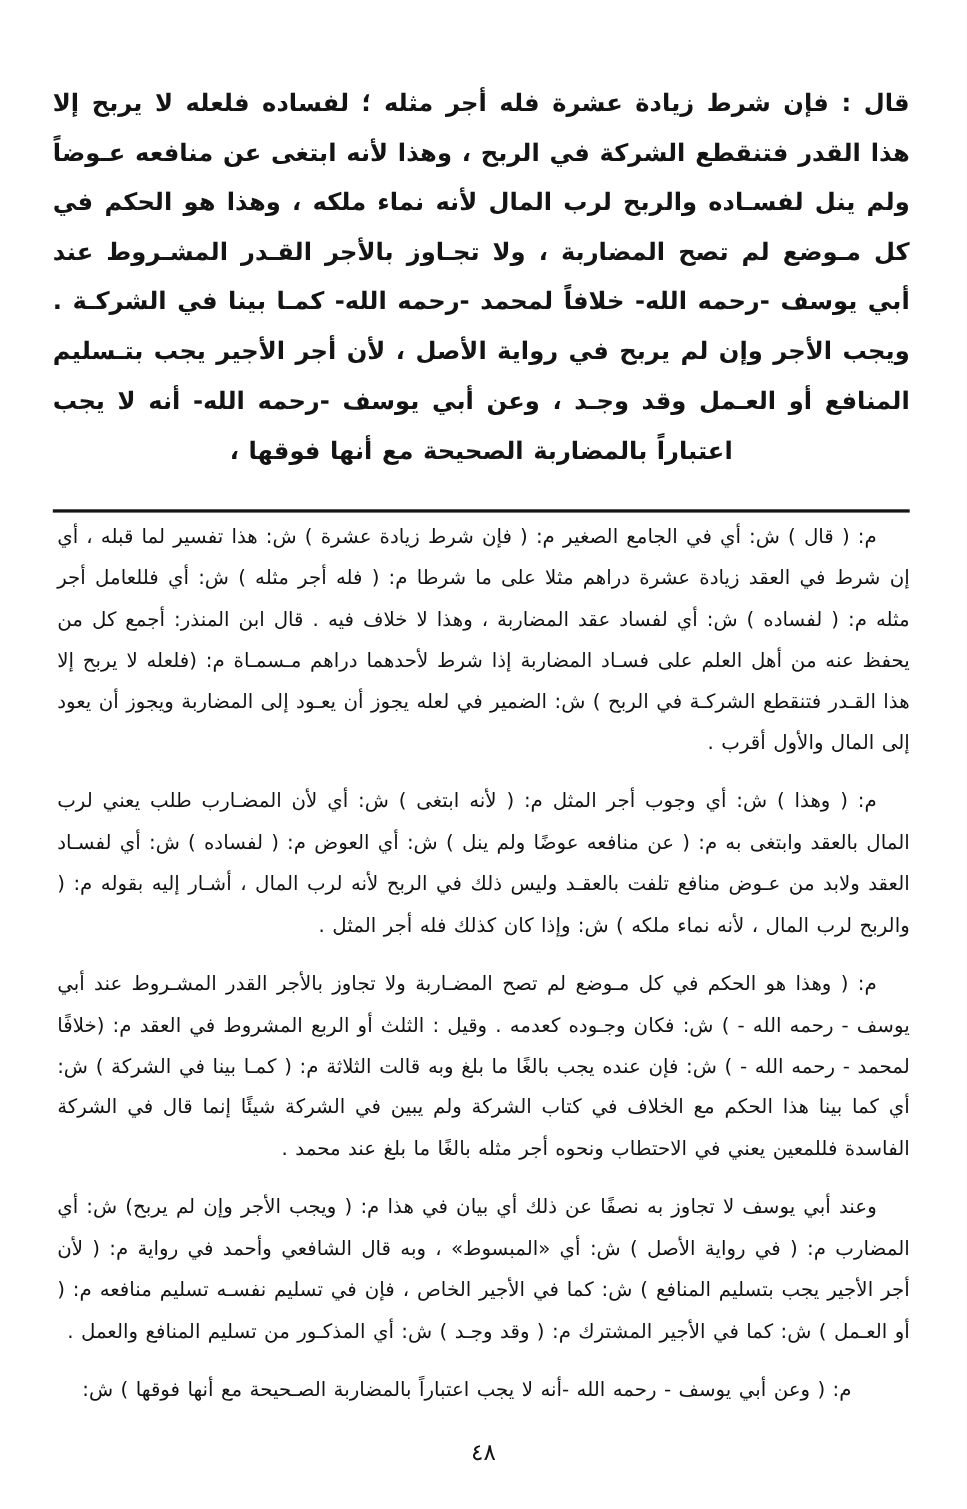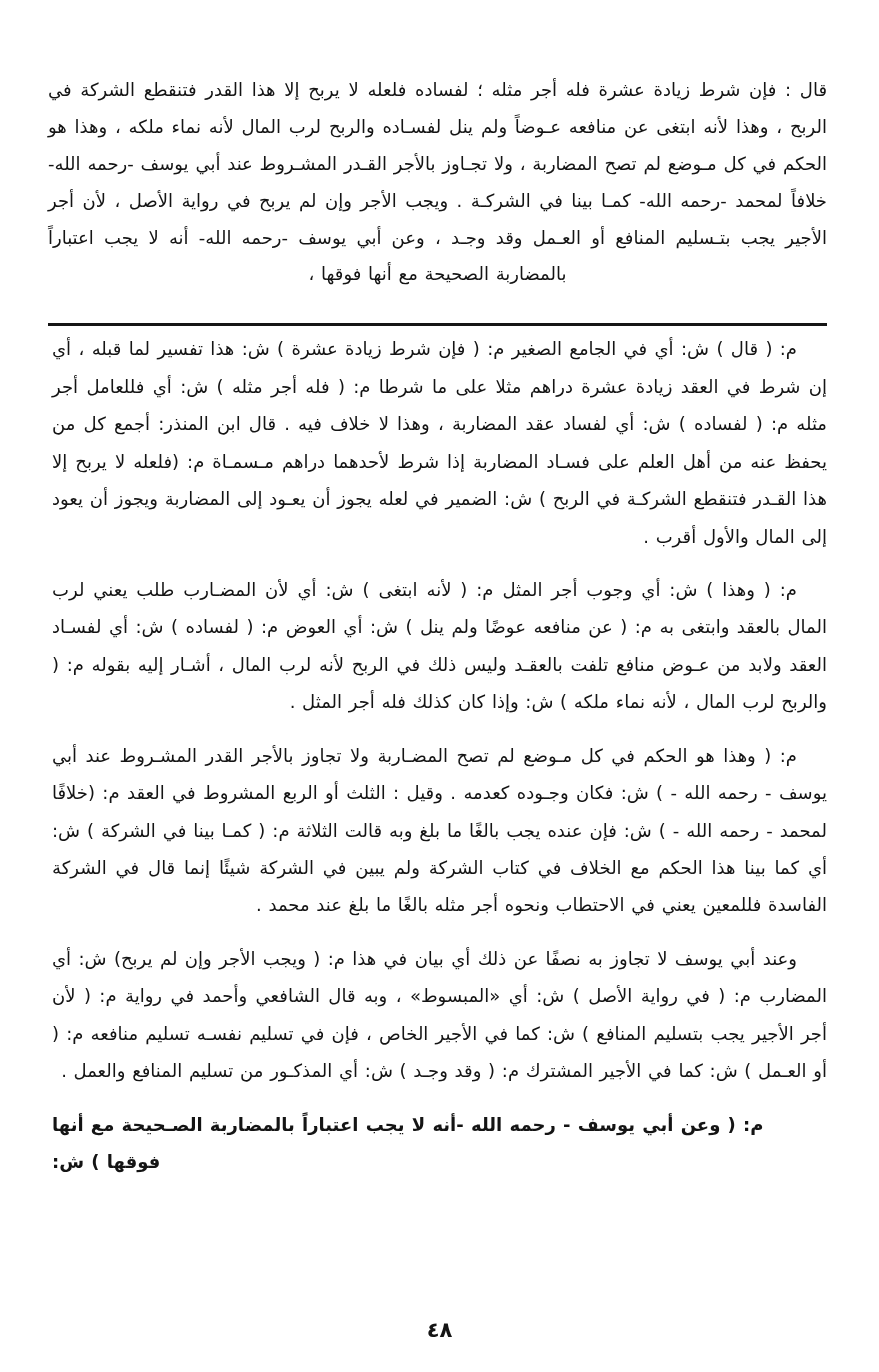--- a/index.html
+++ b/index.html
@@ -14,22 +14,22 @@
     margin: 0 auto;
     background: #ffffff;
     box-sizing: border-box;
     padding: 72px 52px 40px 48px;
     direction: rtl;
     font-family: "DejaVu Sans", sans-serif;
     color: #141414;
     overflow: hidden;
   }
   .matn {
-    font-size: 18px;
-    font-weight: normal;
+    font-size: 22px;
+    font-weight: bold;
     line-height: 2.05;
     text-align: justify;
     text-align-last: center;
     word-spacing: 1px;
   }
   .separator {
     border: none;
     border-top: 3.5px solid #151515;
     margin: 30px 0 4px 0;
     width: 100%;
@@ -43,31 +43,30 @@
   .commentary p {
     font-size: 18px;
     line-height: 2.08;
     text-align: justify;
     text-indent: 30px;
     margin: 0 0 16px 4px;
     word-spacing: 1px;
   }
   .commentary p.last {
     margin-bottom: 0;
-    text-align: left;
-    font-weight: bold;
+    text-align: center;
   }
   .page-number {
     position: absolute;
-    bottom: 30px;
+    bottom: 40px;
     left: 0;
     right: 0;
     text-align: center;
     font-size: 21px;
-    font-weight: bold;
+    font-weight: normal;
     letter-spacing: 2px;
   }
 </style>
 </head>
 <body>
 
 <div class="page">
 
   <div class="matn">قال : فإن شرط زيادة عشرة فله أجر مثله ؛ لفساده فلعله لا يربح إلا هذا القدر فتنقطع الشركة في الربح ، وهذا لأنه ابتغى عن منافعه عـوضاً ولم ينل لفسـاده والربح لرب المال لأنه نماء ملكه ، وهذا هو الحكم في كل مـوضع لم تصح المضاربة ، ولا تجـاوز بالأجر القـدر المشـروط عند أبي يوسف -رحمه الله- خلافاً لمحمد -رحمه الله- كمـا بينا في الشركـة . ويجب الأجر وإن لم يربح في رواية الأصل ، لأن أجر الأجير يجب بتـسليم المنافع أو العـمل وقد وجـد ، وعن أبي يوسف -رحمه الله- أنه لا يجب اعتباراً بالمضاربة الصحيحة مع أنها فوقها ،</div>
 

